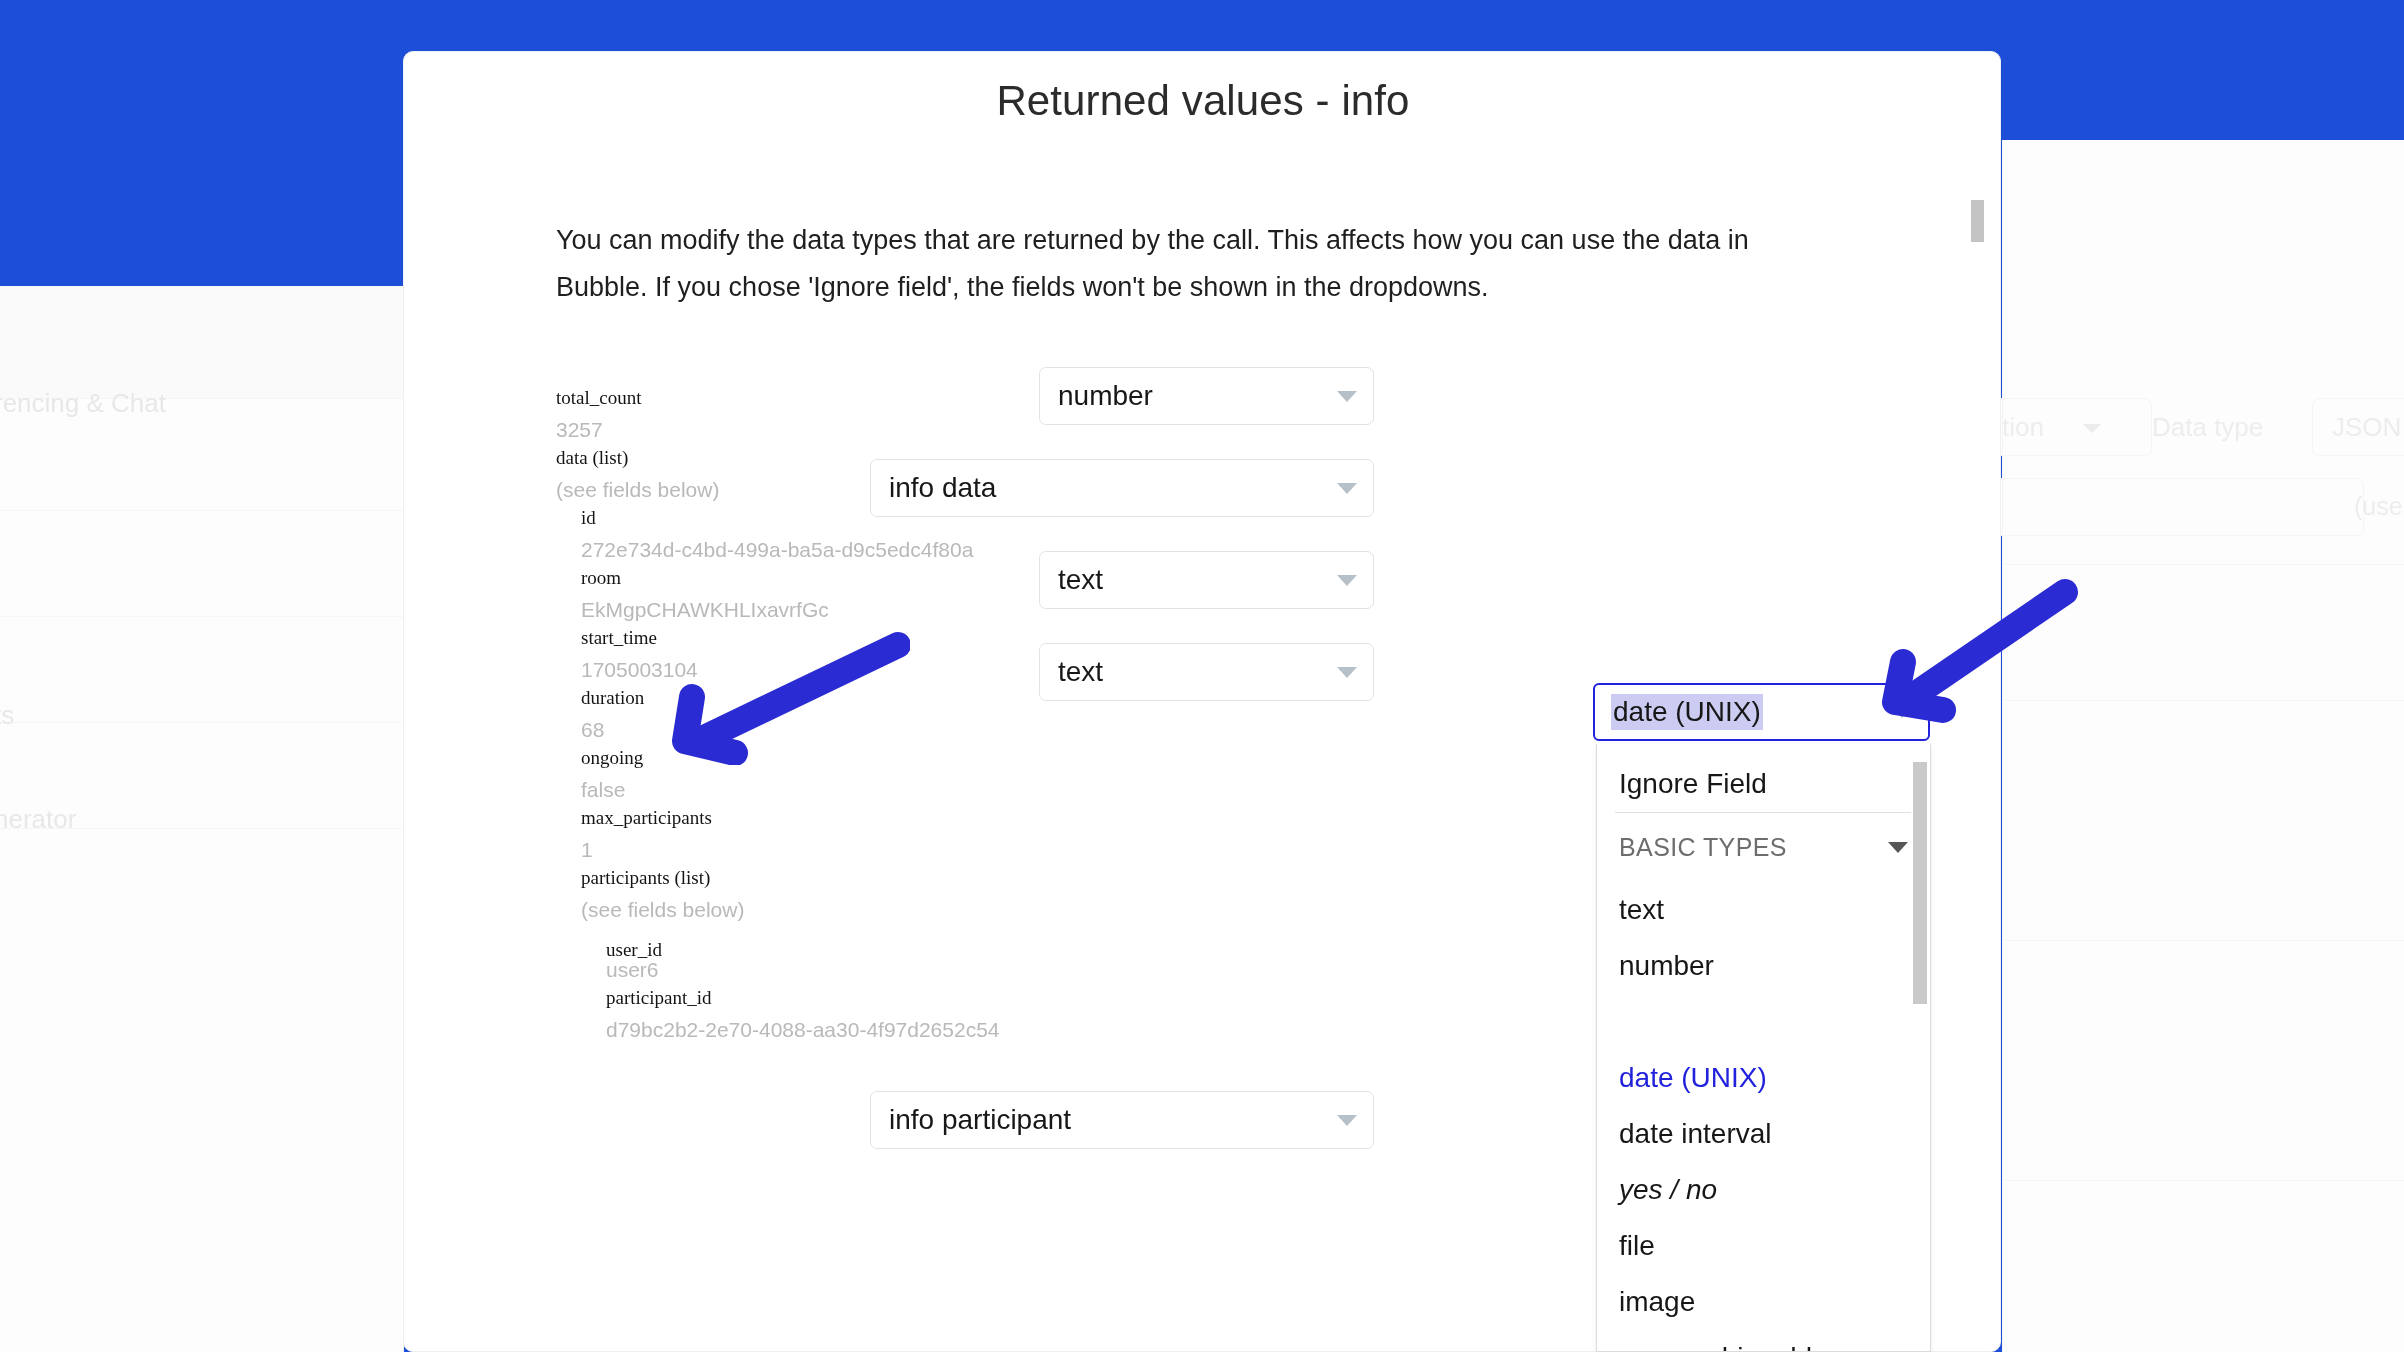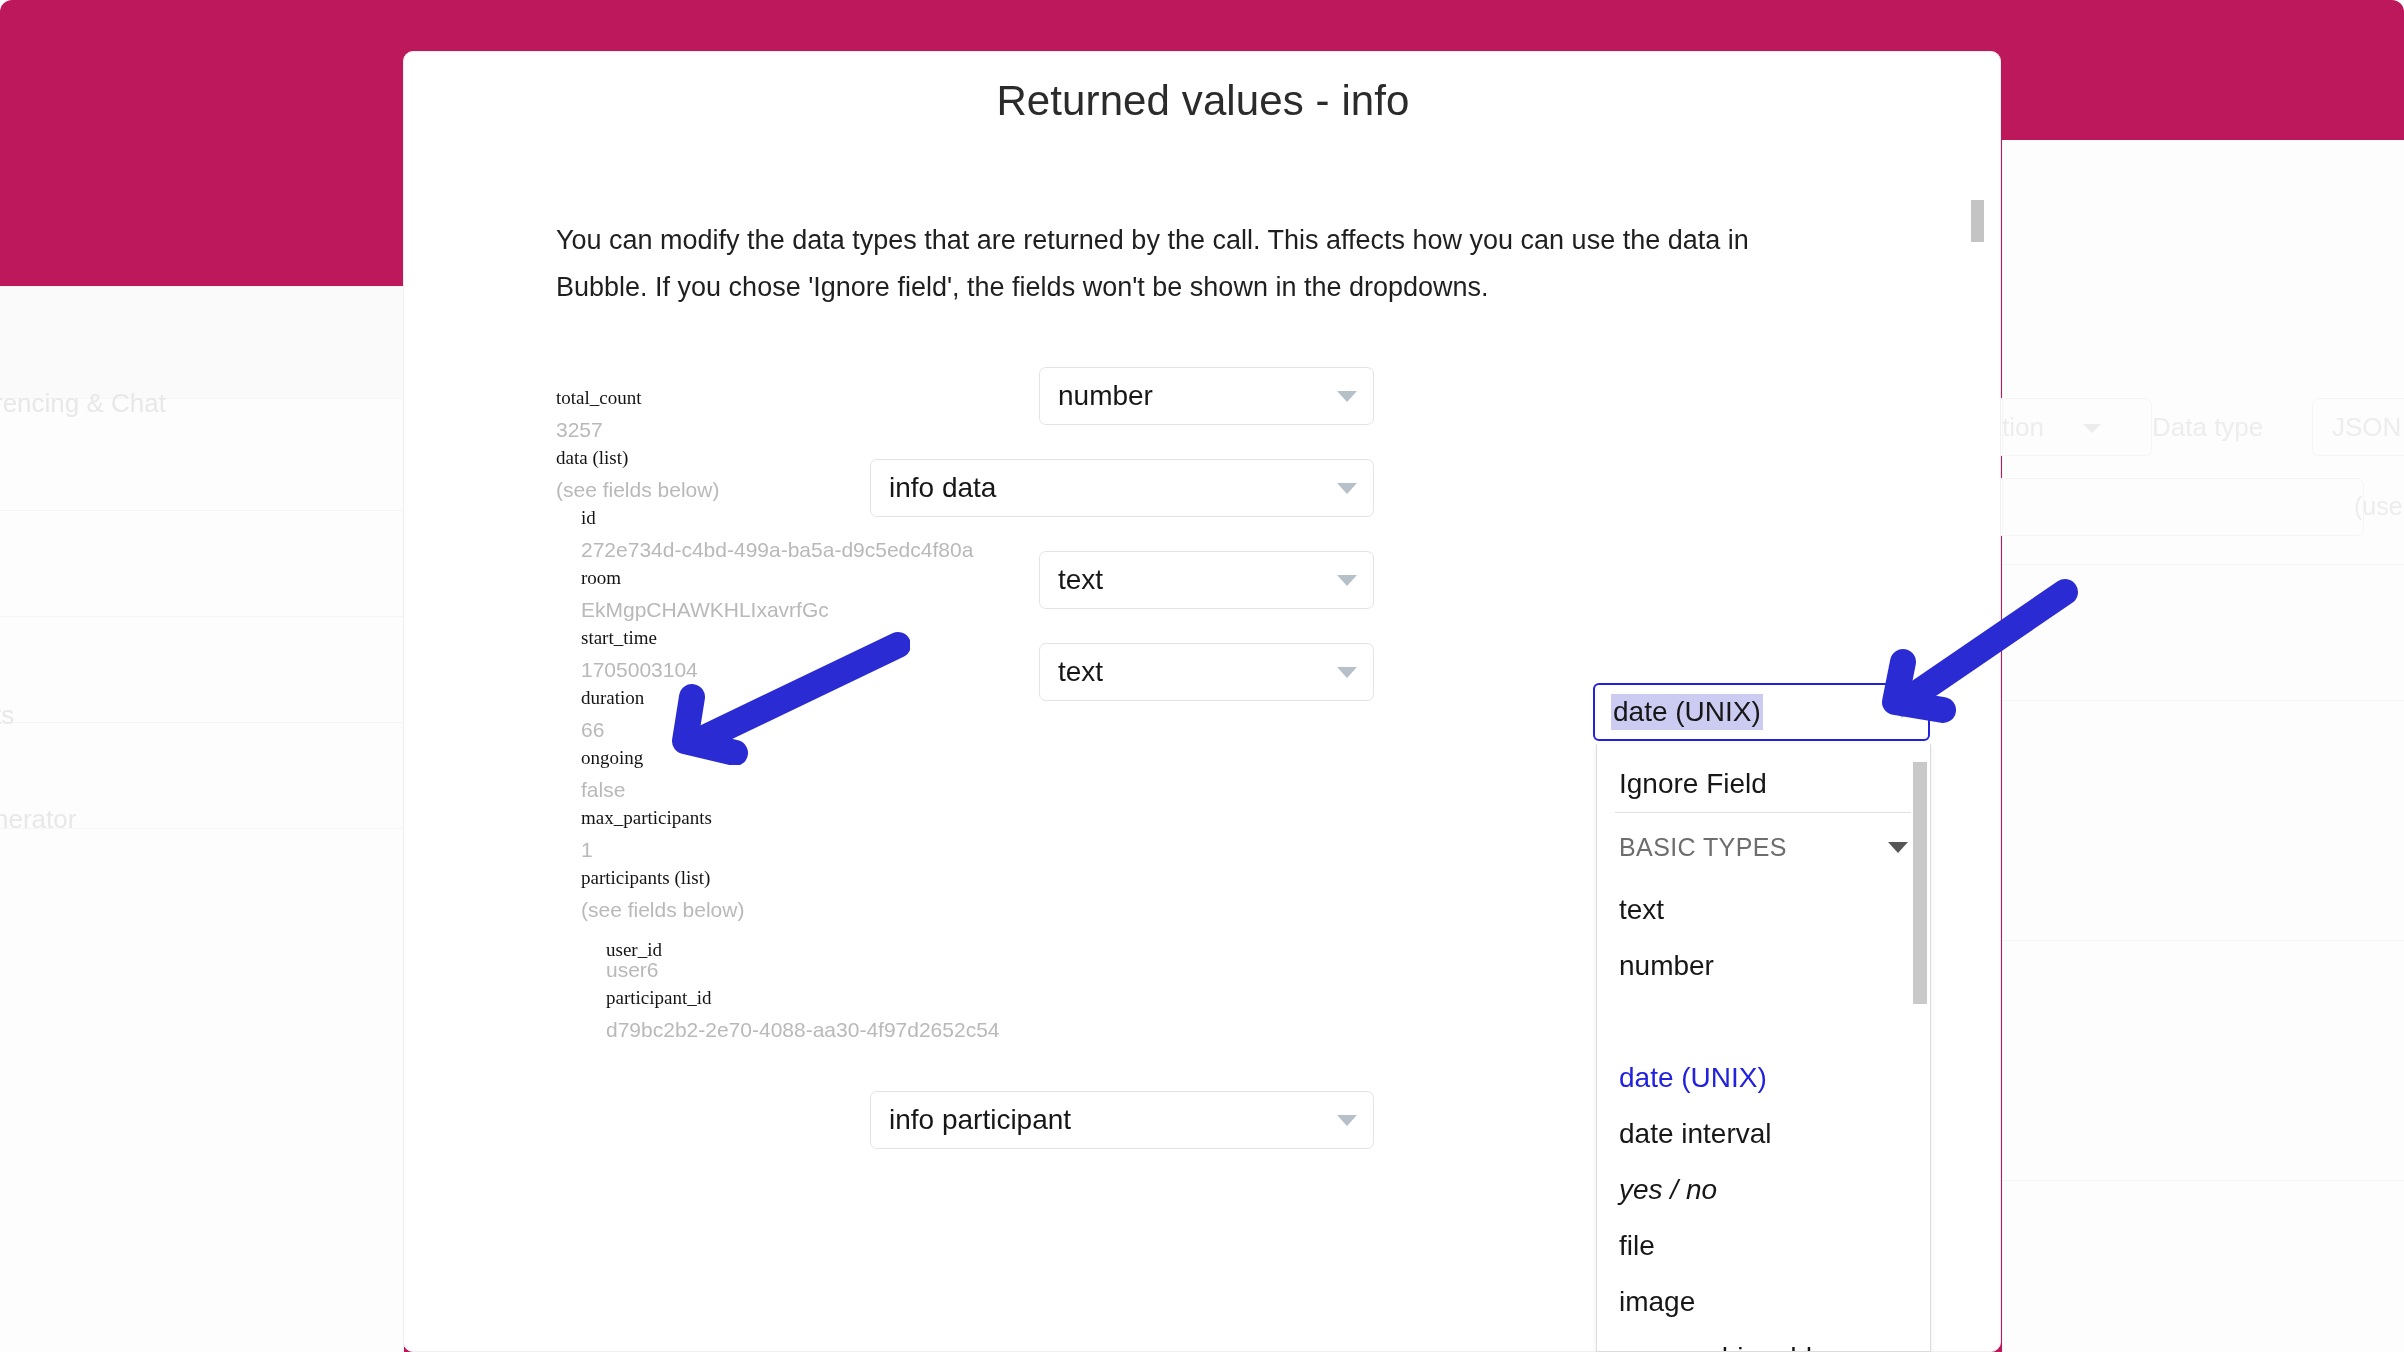--- a/index.html
+++ b/index.html
@@ -10,22 +10,21 @@
     overflow: hidden;
     background: #ffffff;
     font-family: "Liberation Sans", sans-serif;
     -webkit-font-smoothing: antialiased;
   }
 
   #stage {
     position: relative;
     width: 2404px;
     height: 1352px;
-    background: #be185d;
-    border-radius: 12px;
+    background: #1d4ed8;
   }
 
   
   .bg-layer {
     position: absolute;
     inset: 0;
     z-index: 0;
   }
 
   .bg-left-panel {
@@ -328,21 +327,21 @@
       <div class="field-value" style="left:177px; top:36px;">EkMgpCHAWKHLIxavrfGc</div>
     </div>
 
     <div class="field" style="top:569px;">
       <div class="field-label" style="left:177px; top:0;">start_time</div>
       <div class="field-value" style="left:177px; top:36px;">1705003104</div>
     </div>
 
     <div class="field" style="top:629px;">
       <div class="field-label" style="left:177px; top:0;">duration</div>
-      <div class="field-value" style="left:177px; top:36px;">66</div>
+      <div class="field-value" style="left:177px; top:36px;">68</div>
     </div>
 
     <div class="field" style="top:689px;">
       <div class="field-label" style="left:177px; top:0;">ongoing</div>
       <div class="field-value" style="left:177px; top:36px;">false</div>
     </div>
 
     <div class="field" style="top:749px;text-align:center;">
       <div class="field-label" style="left:177px; top:0;">max_participants</div>
       <div class="field-value" style="left:177px; top:36px;">1</div>

